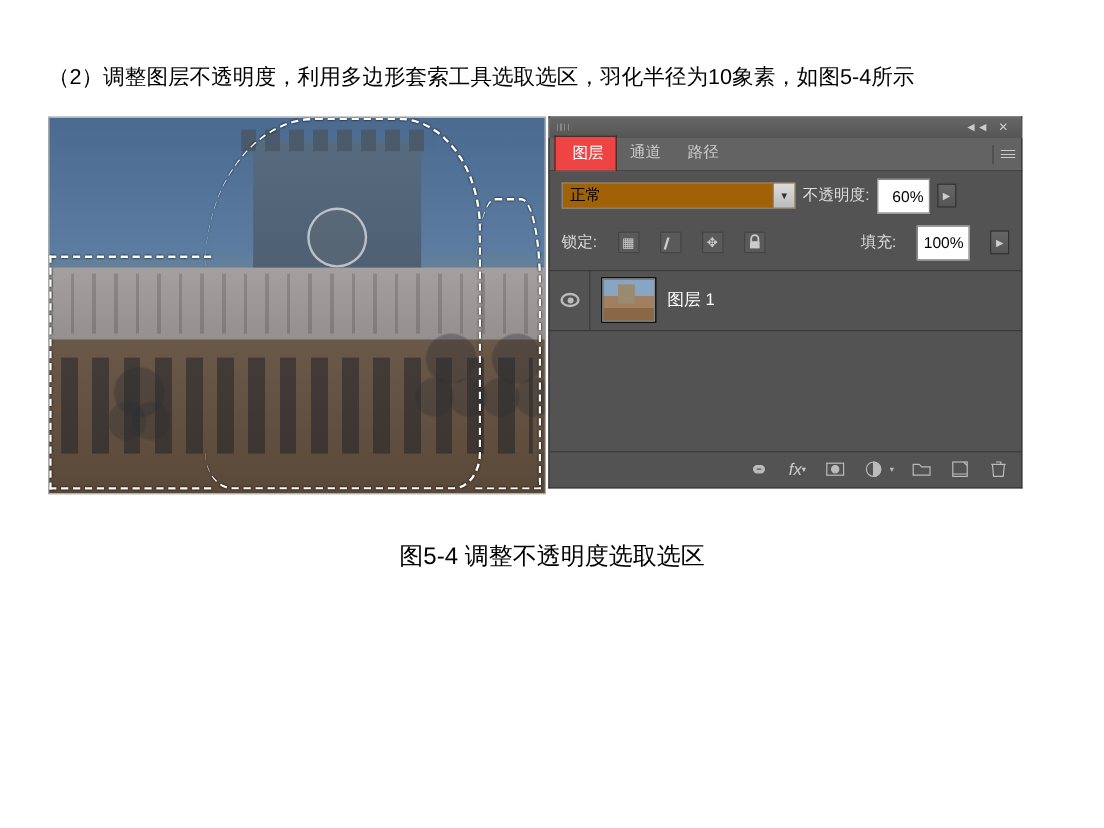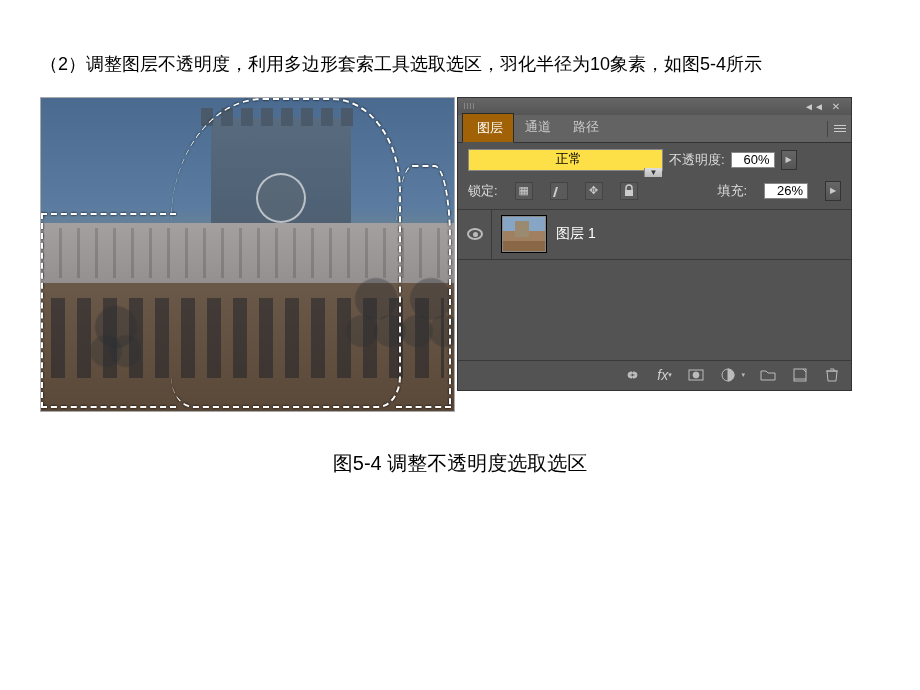--- a/index.html
+++ b/index.html
@@ -175,21 +175,21 @@
     }
     .tab {
       padding: 5px 10px;
       font-size: 13px;
       color: #ccc;
       cursor: pointer;
       border: 1px solid transparent;
       margin-right: 0;
     }
     .tab.active {
-      background: #a16207;
+      background: #ef4444;
       color: #fff;
       border: 1px solid #2a2a2a;
       border-bottom: 1px solid #535353;
       margin-bottom: -1px;
       padding-left: 14px;
     }
     .panel-menu {
       position: absolute;
       right: 4px;
       top: 6px;
@@ -214,28 +214,27 @@
     }
     .row {
       display: flex;
       align-items: center;
       padding: 6px 10px;
       gap: 6px;
     }
     .blend-select {
       display: flex;
       align-items: center;
-      background: #fde047;
+      background: #a16207;
       border: 1px solid #888;
       width: 195px;
       height: 22px;
       color: #000;
       padding-left: 6px;
       font-size: 13px;
-      flex-direction: column;
     }
     .blend-arrow {
       margin-left: auto;
       width: 18px;
       height: 100%;
       background: linear-gradient(180deg,#ddd,#bbb);
       border-left: 1px solid #888;
       display: flex;
       align-items: center;
       justify-content: center;
@@ -243,21 +242,21 @@
       color: #333;
     }
     .row-label {
       color: #ddd;
       font-size: 13px;
     }
     .pct-box {
       background: #fff;
       border: 1px solid #888;
       width: 44px;
-      height: 16px;
+      height: 29px;
       color: #000;
       display: flex;
       align-items: center;
       justify-content: flex-end;
       padding: 0 4px;
       font-size: 13px;
     }
     .slider-btn {
       background: linear-gradient(180deg,#666,#555);
       border: 1px solid #333;
@@ -430,21 +429,21 @@
         </div>
         <div class="lock-icon">✥</div>
         <div class="lock-icon">
           <svg viewBox="0 0 16 16">
               <rect x="4" y="7" width="8" height="6" fill="#ccc"></rect>
               <path d="M5 7 V5 a3 3 0 0 1 6 0 V7" fill="none" stroke="#ccc" stroke-width="1.5"></path>
             </svg>
         </div>
         <div class="lock-spacer"></div>
         <span class="row-label">填充:</span>
-        <div class="pct-box">26%</div>
+        <div class="pct-box">100%</div>
         <div class="slider-btn">▶</div>
       </div>
 
       <div class="layer-list">
         <div class="layer-item">
           <div class="eye-col">
             <div class="eye-icon"></div>
           </div>
           <div class="thumb thumb-bld"></div>
           <div class="layer-name">图层 1</div>

